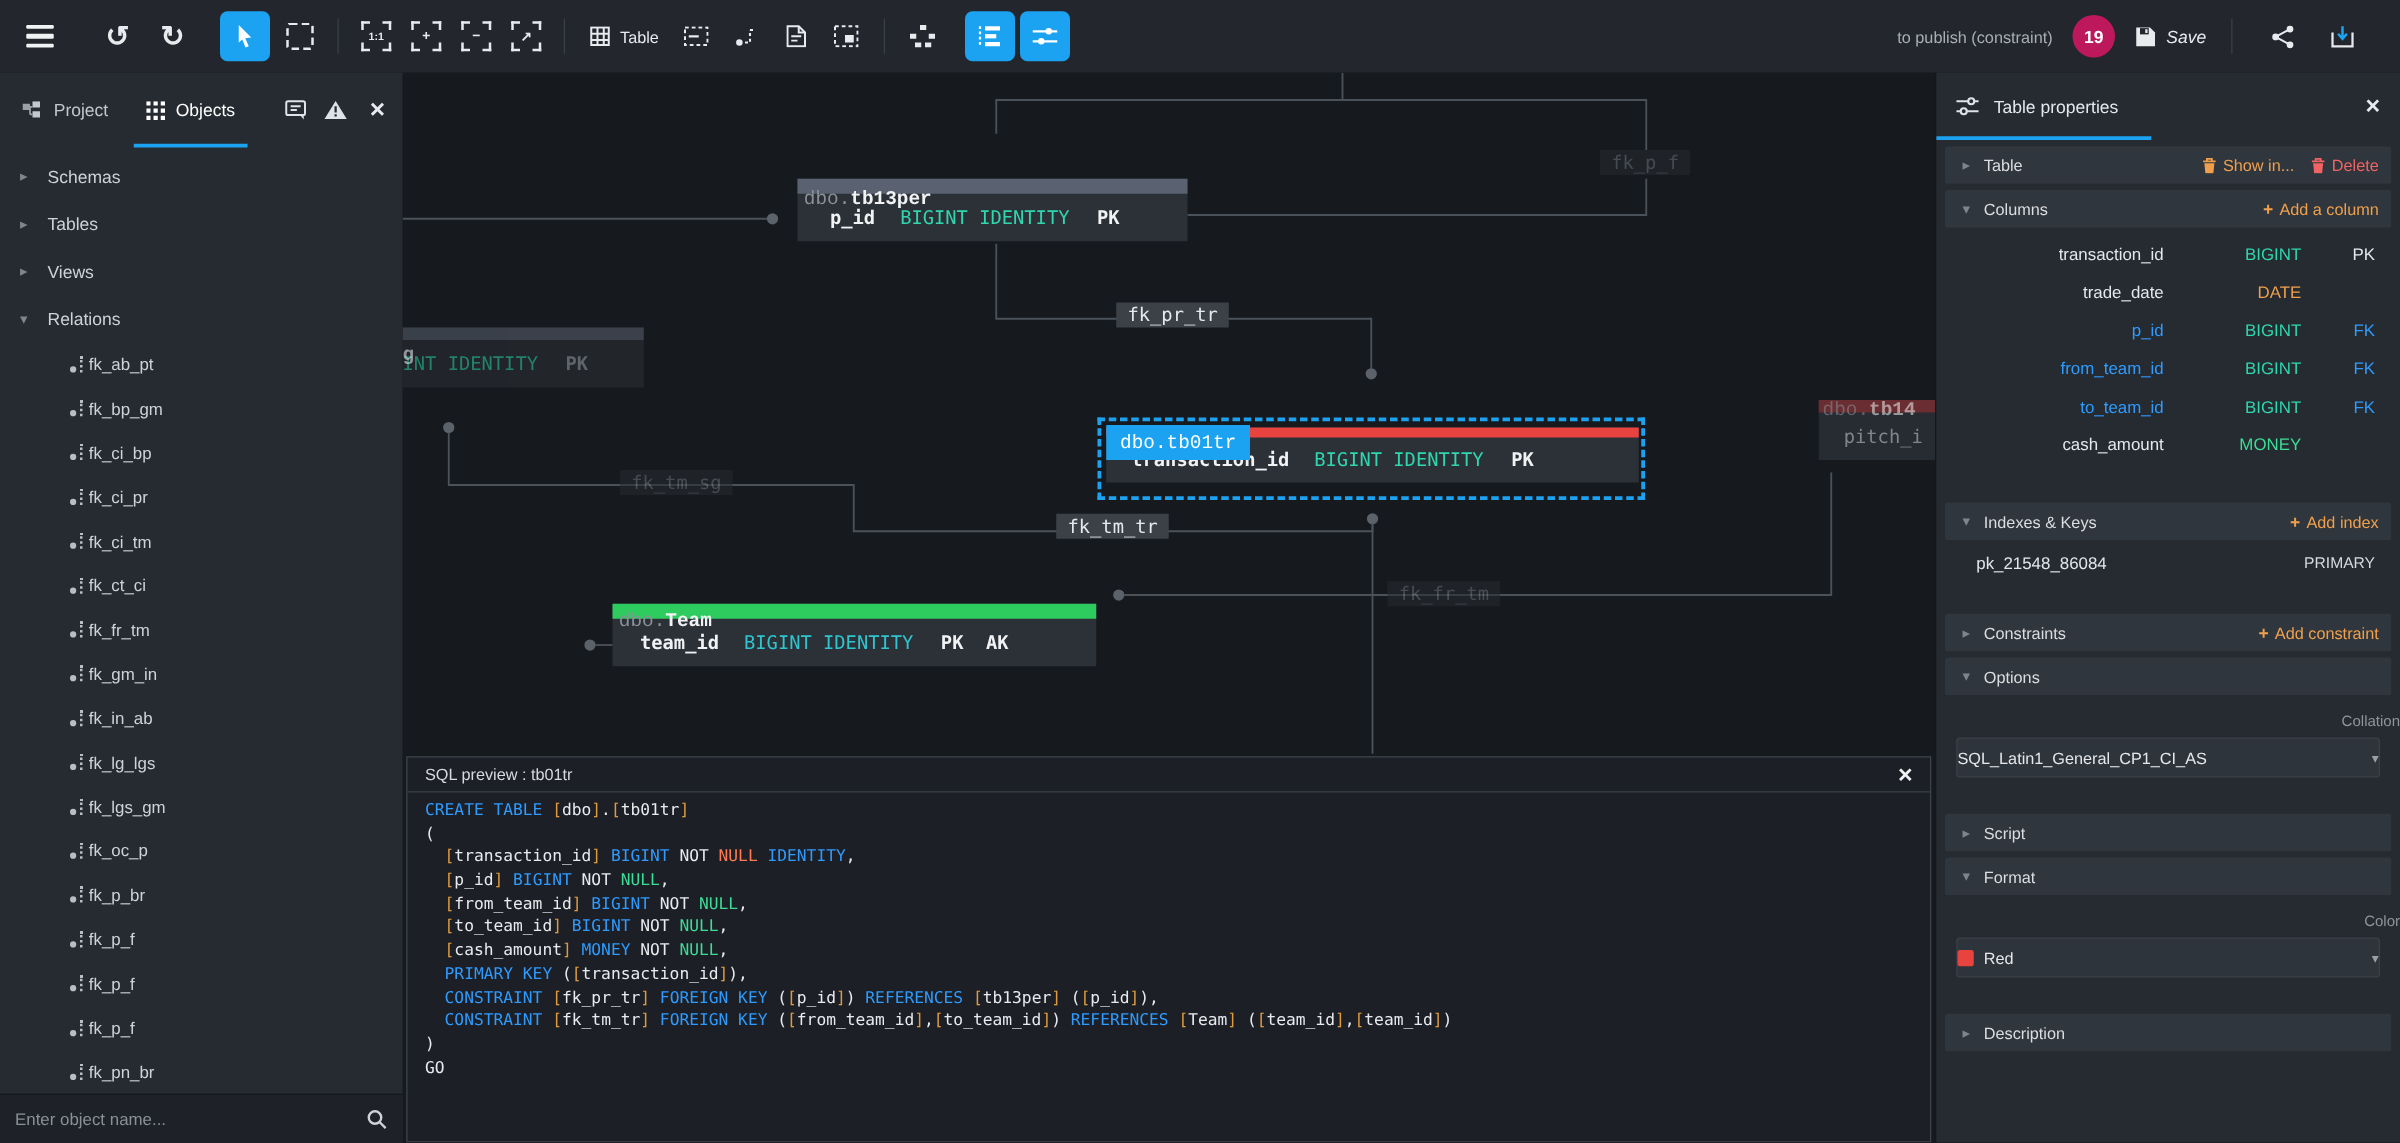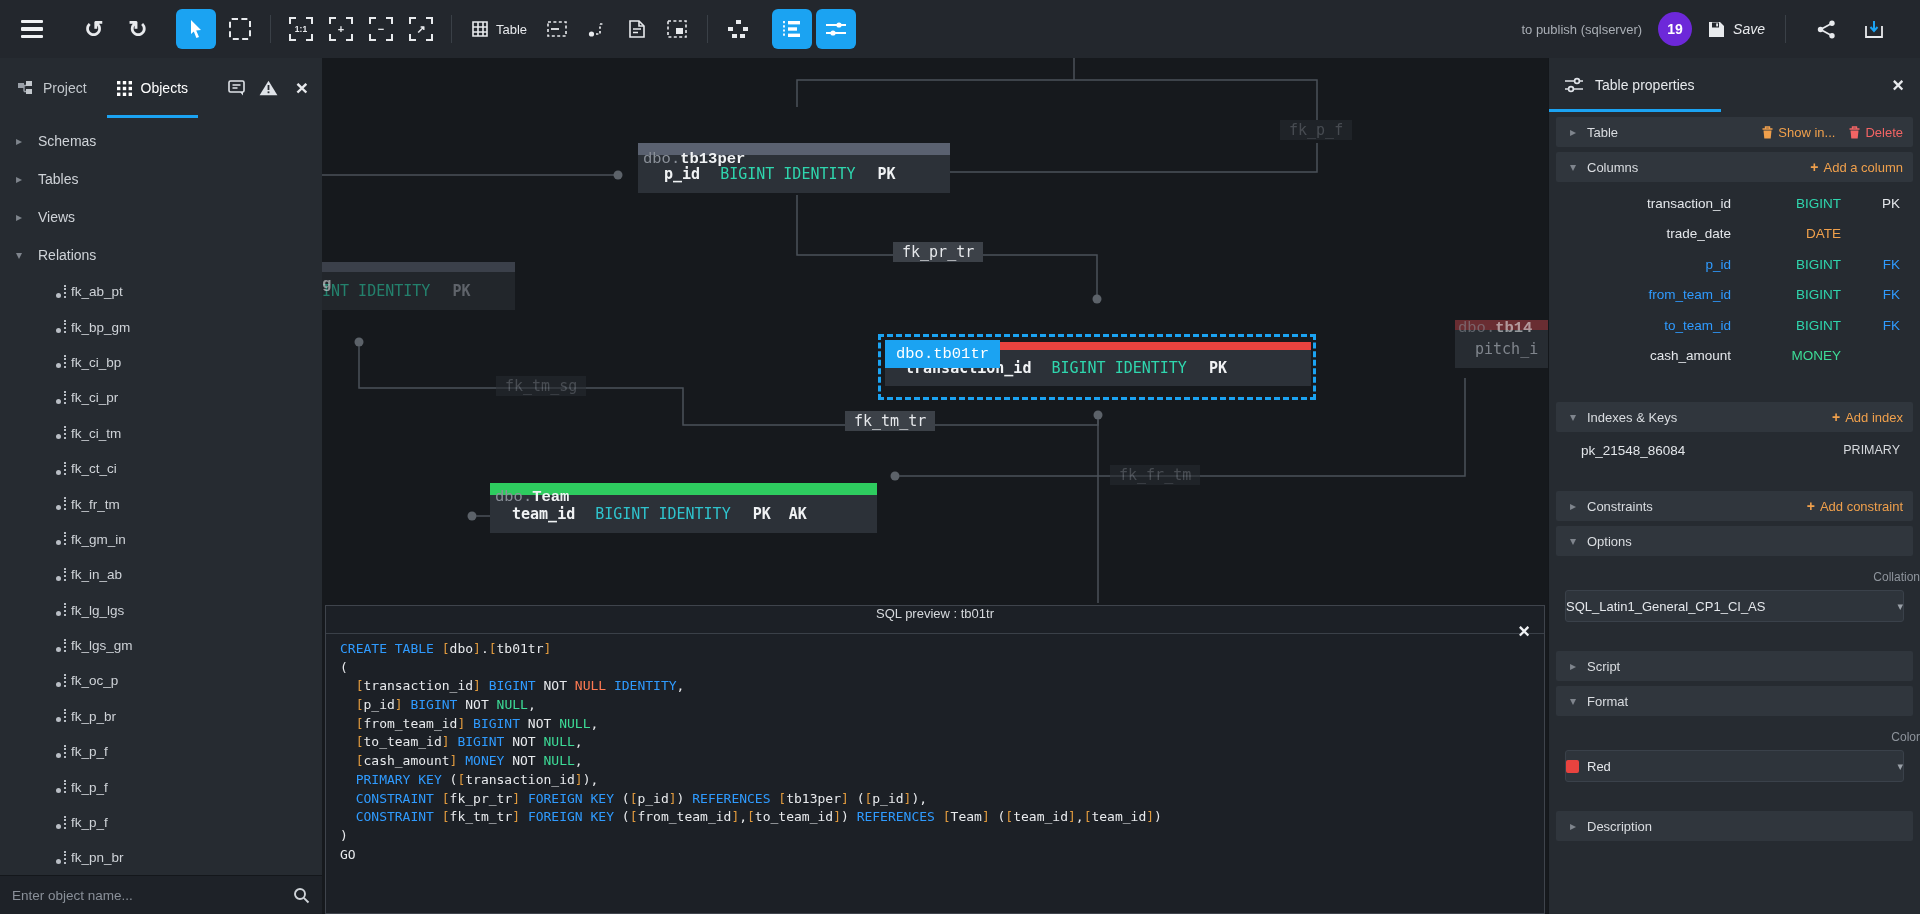--- a/index.html
+++ b/index.html
@@ -26,21 +26,21 @@
       linear-gradient(#E8EAED,#E8EAED) right 0 top 0/2px 7px no-repeat,
       linear-gradient(#E8EAED,#E8EAED) left 0 bottom 0/7px 2px no-repeat,
       linear-gradient(#E8EAED,#E8EAED) left 0 bottom 0/2px 7px no-repeat,
       linear-gradient(#E8EAED,#E8EAED) right 0 bottom 0/7px 2px no-repeat,
       linear-gradient(#E8EAED,#E8EAED) right 0 bottom 0/2px 7px no-repeat;
     font-size:11px; font-weight:bold; color:#E8EAED; }
   .corner-ico.small-label { font-size:8.5px; }
   .tb-label { font-size:13px; color:#E8EAED; margin-left:8px; }
   .tb-right { margin-left:auto; display:flex; align-items:center; padding-right:26px; }
   .publish-text { font-size:13px; color:#A9AEB5; margin-right:16px; }
-  .badge { width:34px; height:34px; border-radius:50%; background:#6d28d9; color:#fff;
+  .badge { width:34px; height:34px; border-radius:50%; background:#be185d; color:#fff;
            font-size:14px; font-weight:bold; display:flex; align-items:center; justify-content:center; }
   .save-wrap { display:flex; align-items:center; gap:8px; margin-left:16px; color:#E8EAED; font-size:14px; cursor:pointer;font-style:italic; }
 
   
   #sidebar { position:absolute; left:0; top:58px; width:322px; height:856px; background:#262B31;
              display:flex; flex-direction:column; z-index:20; }
   .sb-head { height:60px; display:flex; align-items:center; padding:0 14px; flex:none; }
   .sb-tab { display:flex; align-items:center; gap:9px; height:60px; padding:0 4px; position:relative;
             color:#C3C8CD; font-size:14px; cursor:pointer; margin-right:22px; }
   .sb-tab.active { color:#FFFFFF; }
@@ -81,21 +81,21 @@
   .dcol { color:#F0F2F4; font-weight:bold; }
   .dtype { color:#2FD6AE; margin-left:20px; }
   .dtype.cyan { color:#2FC4CE; }
   .dkeys { color:#F0F2F4; font-weight:bold; margin-left:22px; }
   .dsel { position:absolute; border:3px dashed #1BA3F2; z-index:5; pointer-events:none; }
   .dim { opacity:0.55; }
 
   
   #sqlpanel { position:absolute; left:3px; top:547px; width:1220px; height:309px; background:#1C2026;
               border:1px solid #3F444C; z-index:10; }
-  .sql-head { height:28px; border-bottom:1px solid #3A4048; display:flex; align-items:center; padding:0 14px;flex-direction:column; }
+  .sql-head { height:28px; border-bottom:1px solid #3A4048; display:flex; align-items:center; padding:0 14px; }
   .sql-title { font-size:13px; color:#D6D9DD; }
   .sql-close { margin-left:auto; color:#F0F2F4; font-size:20px; font-weight:bold; cursor:pointer; line-height:1; }
   .sql-code { padding:7px 0 0 14px; font-family:"DejaVu Sans Mono",monospace; font-size:13px; }
   .sql-line { height:18.7px; white-space:pre; }
   .sq-k { color:#2F9BFF; } .sq-b { color:#E09A3E; } .sq-w { color:#E8EAED; }
   .sq-o { color:#FF7A52; } .sq-g { color:#3DDC97; }
 
   
   #panel { position:absolute; left:1548px; top:58px; width:372px; height:856px; background:#262B31;
            border-left:1px solid #14171B; z-index:20; overflow:hidden;text-align:right; }
@@ -212,21 +212,21 @@
   </div>
   <div class="tbtn active" style="margin-left:4px">
     <svg width="20" height="18" viewBox="0 0 20 18">
         <path d="M0 5 h20 M0 13 h20" stroke="#fff" stroke-width="1.8"></path>
         <circle cx="13" cy="5" r="2.6" fill="#fff"></circle>
         <circle cx="7" cy="13" r="2.6" fill="#fff"></circle>
       </svg>
   </div>
 
   <div class="tb-right">
-    <span class="publish-text">to publish (sqlserver)</span>
+    <span class="publish-text">to publish (constraint)</span>
     <div class="badge">19</div>
     <div class="save-wrap">
       <svg width="17" height="17" viewBox="0 0 17 17">
           <path d="M1 1 h11 l4 4 v11 h-15 Z" fill="#E8EAED"></path>
           <rect x="4" y="1.5" width="7" height="5" fill="#23272D"></rect>
           <rect x="8.2" y="2.4" width="1.8" height="3" fill="#E8EAED"></rect>
         </svg>
       <span>Save</span>
     </div>
     <div class="tb-div" style="margin:0 20px"></div>

